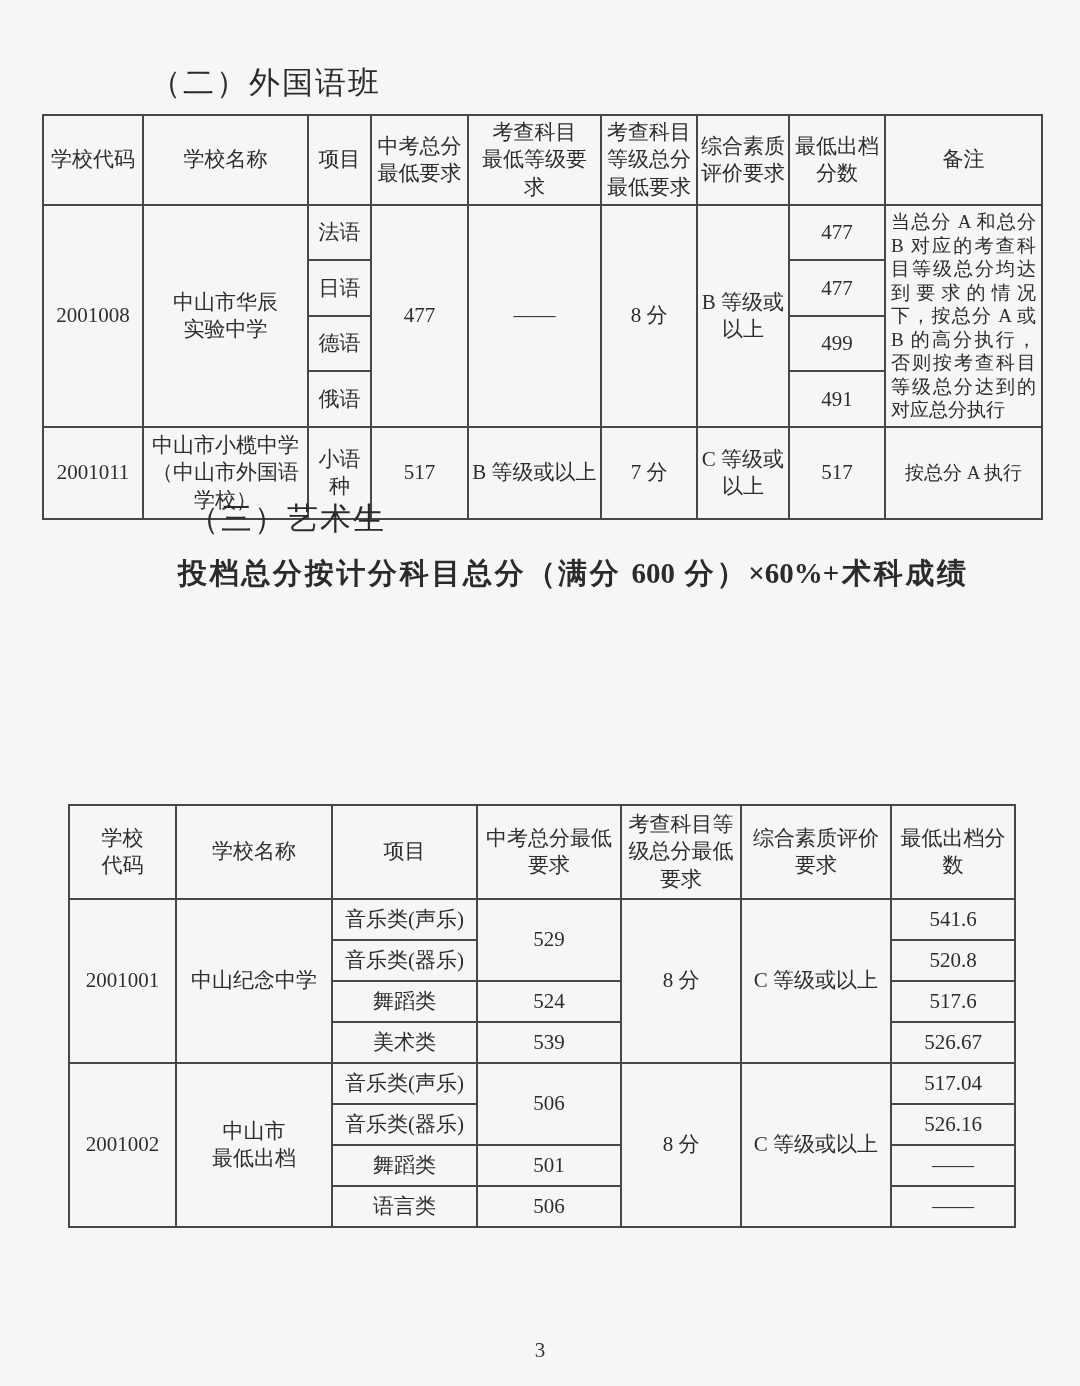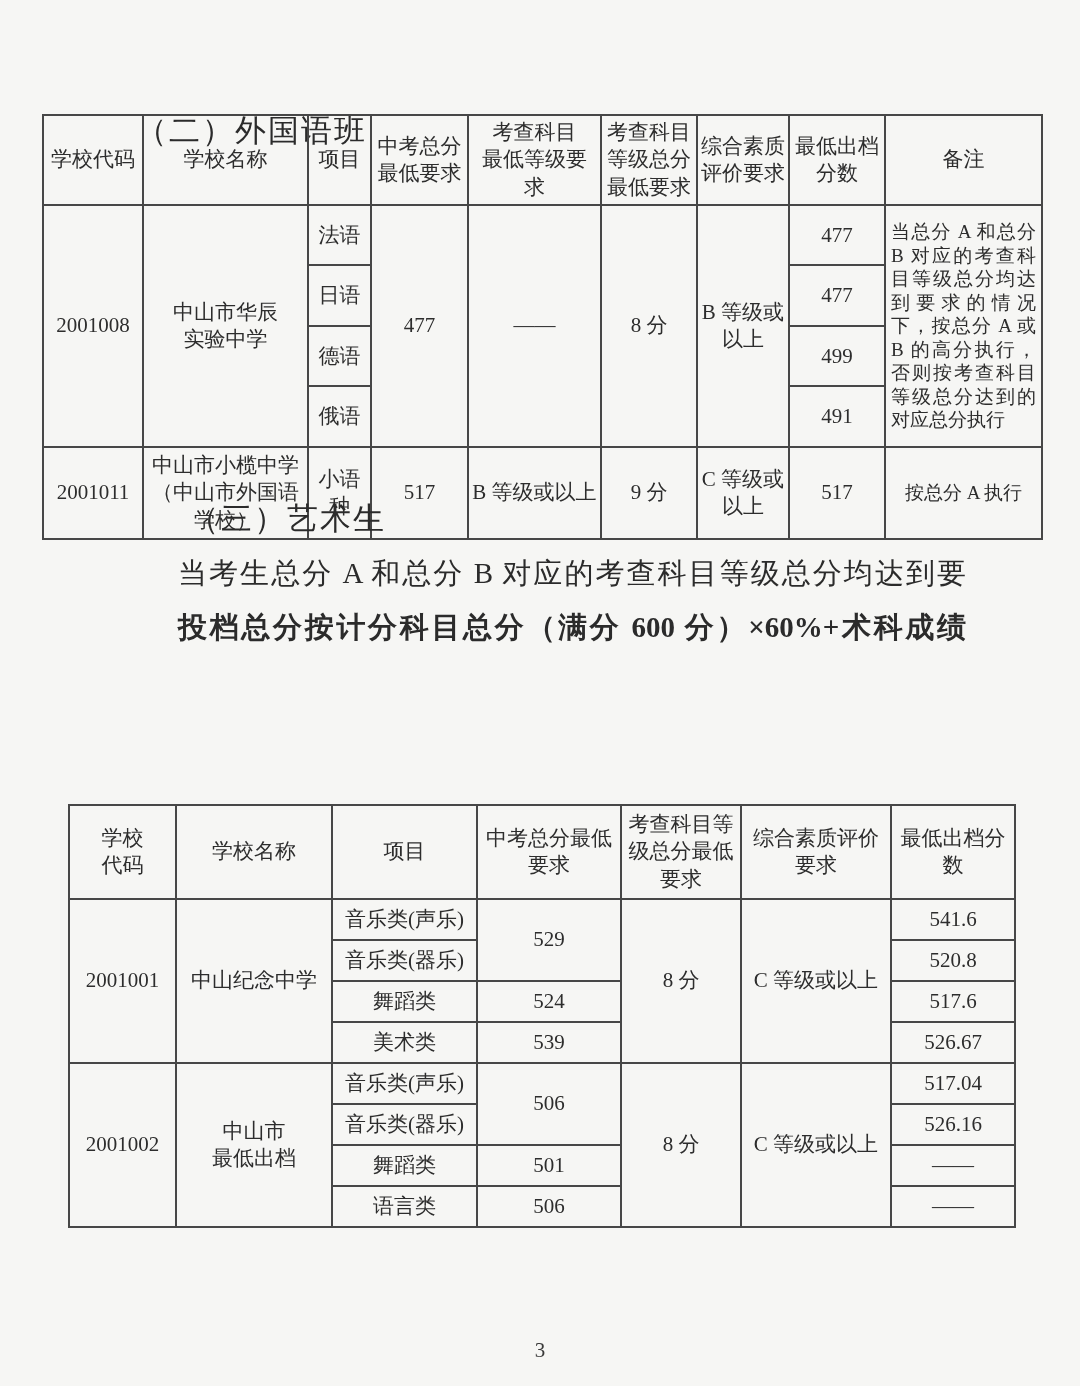--- a/index.html
+++ b/index.html
@@ -13,21 +13,21 @@
     overflow:hidden;
   }
   .sec-heading {
     position:absolute;
     font-size:31px;
     font-weight:normal;
     letter-spacing:2px;
     color:#2b2b2b;
     white-space:nowrap;
   }
-  #heading-foreign { left:136px; top:62px;margin-top:48px; }
+  #heading-foreign { left:150px; top:62px; }
   #heading-art { left:188px; top:498px;font-family:Liberation Serif, serif; }
 
   table {
     border-collapse:collapse;
     table-layout:fixed;
     position:absolute;
     background:transparent;
   }
   th, td {
     border:2px solid #474747;
@@ -39,21 +39,21 @@
     line-height:1.3;
   }
   #table-foreign { left:42px; top:114px; width:999px; font-size:21px; }
   #table-art     { left:68px; top:804px; width:946px; font-size:21px;border-radius:7px; }
 
   #table-foreign td.remark-cell {
     text-align:justify;
     text-justify:inter-character;
     font-size:19px;
     line-height:1.24;
-    padding:14px 5px;
+    padding:4px 5px;
     vertical-align:middle;
   }
   #table-foreign td.remark-center { text-align:center; }
 
   .bodytext {
     position:absolute;
     left:120px;
     top:546px;
     width:846px;
     font-size:29px;
@@ -140,33 +140,32 @@
       <td>491</td>
     </tr>
     <tr style="height:92px">
       <td>2001011</td>
       <td>中山市小榄中学
 （中山市外国语
 学校）</td>
       <td>小语种</td>
       <td>517</td>
       <td>B 等级或以上</td>
-      <td>9 分</td>
+      <td>7 分</td>
       <td>C 等级或
 以上</td>
       <td>517</td>
       <td class="remark-cell remark-center">按总分 A 执行</td>
     </tr>
   </tbody>
     </table>
 
   <h2 class="sec-heading" id="heading-art">（三）艺术生</h2>
 
   <div class="bodytext">
-    <div class="line indent fill">当考生总分 A 和总分 B 对应的考查科目等级总分均达到要</div>
     <div class="line indent bold fill">投档总分按计分科目总分（满分 600 分）×60%+术科成绩</div>
   </div>
 
   <table id="table-art">
     <colgroup>
       <col style="width:107px">
         <col style="width:156px">
         <col style="width:145px">
       <col style="width:144px">
         <col style="width:120px">

